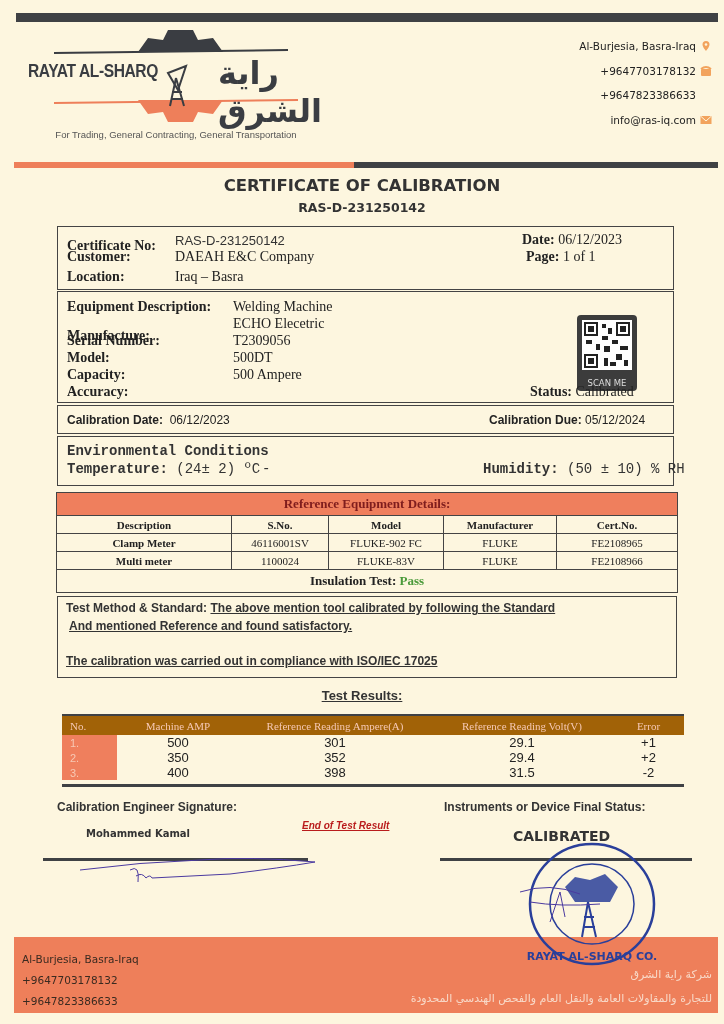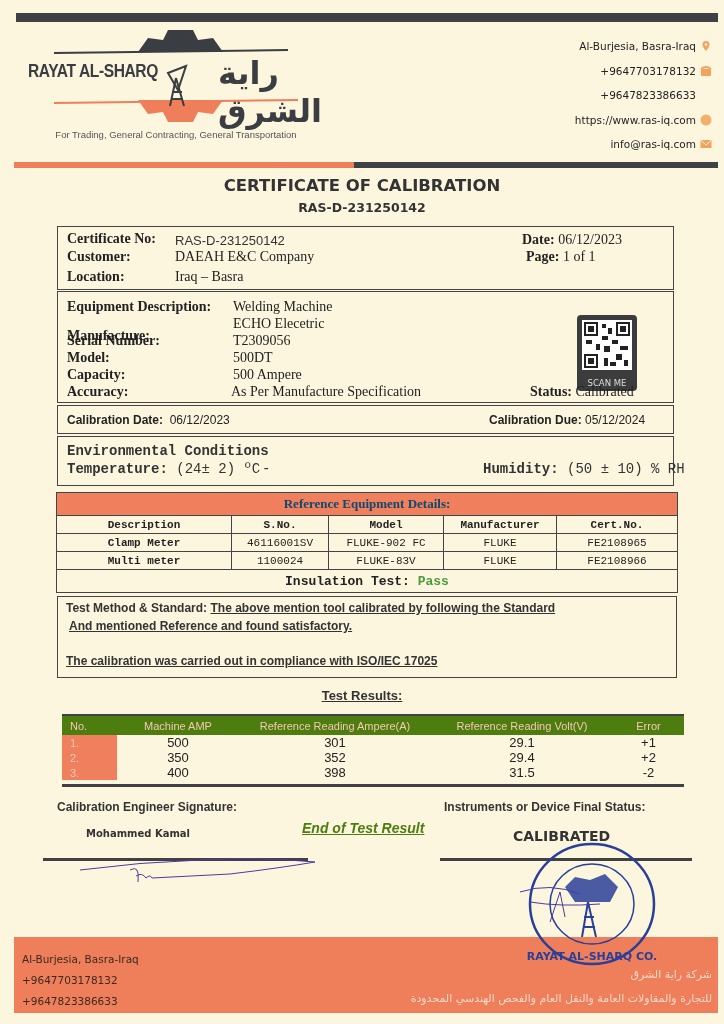--- a/index.html
+++ b/index.html
@@ -25,30 +25,30 @@
   .b1 { left:57px; top:226px; width:617px; height:64px; }
   .b2 { left:57px; top:291px; width:617px; height:112px; }
   .b3 { left:57px; top:405px; width:617px; height:29px; }
   .b4 { left:57px; top:436px; width:617px; height:50px; }
   .sans { font-family:"Liberation Sans", sans-serif; }
   .qr { left:519px; top:6px; width:60px; height:76px; background:#3c3c3c; border-radius:4px;margin-top:17px; }
   .qr-inner { position:absolute; left:5px; top:5px; width:50px; height:50px; background:#fff; }
   .qr-label { position:absolute; left:0; bottom:3px; width:100%; text-align:center; color:#ddd; font-size:8.5px; font-family:"DejaVu Sans", sans-serif; }
   table { border-collapse:collapse; }
   .ref { left:56px; top:492px; width:622px; }
-  .ref td, .ref th { border:1px solid #444; text-align:center; font-family:Liberation Mono, monospace; font-size:11px; height:17px; padding:0; }
+  .ref td, .ref th { border:1px solid #444; text-align:center; font-family:Liberation Serif, serif; font-size:11px; height:17px; padding:0; }
   .ref th { font-weight:bold; }
-  .ref .hdr { background:#ef7f5d; font-family:"Liberation Serif", serif; font-weight:bold; color:#0c4a6e; font-size:13px; height:22px; }
+  .ref .hdr { background:#ef7f5d; font-family:"Liberation Serif", serif; font-weight:bold; color:#7f1d1d; font-size:13px; height:22px; }
   .ins { font-weight:bold; font-size:13px !important; height:22px !important; }
   .pass { color:#4a9a3a; }
   .b5 { left:57px; top:596px; width:620px; height:82px; font-family:"Liberation Sans", sans-serif; font-weight:bold; font-size:12px; color:#333; }
   .u { text-decoration:underline; }
   .tr-title { left:0; width:724px; top:688px; text-align:center; font-weight:bold; font-size:13px; text-decoration:underline; color:#333; }
   .res { left:62px; top:716px; width:622px; font-family:"Liberation Sans", sans-serif; }
-  .res th { background:#4d7c0f; color:#f7c9b5; font-weight:normal; font-size:11px; height:17px; font-family:Liberation Sans, sans-serif; }
+  .res th { background:#a16207; color:#f7c9b5; font-weight:normal; font-size:11px; height:17px; font-family:Liberation Serif, serif; }
   .res td { font-size:13px; text-align:center; height:15px; padding:0; color:#222; }
   .res td.no { background:#ef7f5d; color:#f7c9b5; width:38px; text-align:left; padding-left:8px; font-size:11px; }
   .res-top { left:62px; top:714px; width:622px; height:3px; background:#3f4144; }
   .res-bot { left:62px; top:784px; width:622px; height:3px; background:#3f4144; }
   .sig-lbl { font-weight:bold; font-size:12px; color:#333; }
   .footer { left:14px; top:937px; width:704px; height:76px; background:#ee7f5a; }
   .foot-l { position:absolute; left:8px; top:12px; font-family:"DejaVu Sans", sans-serif; font-size:10.5px; color:#3a2a20; line-height:21px; }
   .foot-r { position:absolute; right:6px; top:26px; text-align:right; font-family:"DejaVu Sans", sans-serif; font-size:11px; color:#f8d9c8; line-height:24px; direction:rtl; }
   .stamp { left:510px; top:832px; width:150px; height:140px; }
 </style>
@@ -85,42 +85,36 @@
     <span>+9647703178132</span>
     <svg class="cicon" viewBox="0 0 12 12">
         <rect x="1" y="4" width="10" height="7" rx="1" fill="#f2a35d"></rect>
         <path d="M1 4 Q6 0 11 4" stroke="#f2a35d" stroke-width="2" fill="none"></path>
       </svg>
   </div>
   <div class="contact-row" style="padding-right:16px">
     <span>+9647823386633</span>
   </div>
   <div class="contact-row">
-    <span>https://www.ras-iq.com</span>
-    <svg class="cicon" viewBox="0 0 12 12">
-        <circle cx="6" cy="6" r="5.5" fill="#f2b06d"></circle>
-      </svg>
-  </div>
-  <div class="contact-row">
     <span>info@ras-iq.com</span>
     <svg class="cicon" viewBox="0 0 12 12">
         <rect x="0.5" y="2" width="11" height="8" fill="#f2a35d"></rect>
         <path d="M0.5 2 L6 7 L11.5 2" stroke="#fdf6df" fill="none"></path>
       </svg>
   </div>
 </div>
 
 <div class="abs divbar div-orange"></div>
 <div class="abs divbar div-dark"></div>
 
 <div class="abs title">CERTIFICATE OF CALIBRATION</div>
 <div class="abs subtitle">RAS-D-231250142</div>
 
 <div class="abs box b1 serif">
-  <div class="row" style="left:9px;top:4px"><span class="lbl">Certificate No:</span></div>
+  <div class="row" style="left:9px;top:11px"><span class="lbl">Certificate No:</span></div>
   <div class="row sans" style="left:117px;top:6px;font-size:13px;color:#333">RAS-D-231250142</div>
   <div class="row" style="left:9px;top:22px"><span class="lbl">Customer:</span></div>
   <div class="row" style="left:117px;top:22px">DAEAH E&amp;C Company</div>
   <div class="row" style="left:9px;top:42px"><span class="lbl">Location:</span></div>
   <div class="row" style="left:117px;top:42px">Iraq – Basra</div>
   <div class="row" style="left:464px;top:5px"><span class="lbl">Date:</span> <span>06/12/2023</span></div>
   <div class="row" style="left:468px;top:22px"><span class="lbl">Page:</span> <span>1 of 1</span></div>
 </div>
 
 <div class="abs box b2 serif">
@@ -128,21 +122,20 @@
   <div class="row" style="left:175px;top:7px">Welding Machine</div>
   <div class="row lbl" style="left:9px;top:36px">Manufacture:</div>
   <div class="row" style="left:175px;top:24px">ECHO Elecetric</div>
   <div class="row lbl" style="left:9px;top:41px">Serial Number:</div>
   <div class="row" style="left:175px;top:41px">T2309056</div>
   <div class="row lbl" style="left:9px;top:58px">Model:</div>
   <div class="row" style="left:175px;top:58px">500DT</div>
   <div class="row lbl" style="left:9px;top:75px">Capacity:</div>
   <div class="row" style="left:175px;top:75px">500 Ampere</div>
   <div class="row lbl" style="left:9px;top:92px">Accuracy:</div>
-  <div class="row" style="left:173px;top:92px">As Per Manufacture Specification</div>
   <div class="abs qr">
     <div class="qr-inner">
       <svg width="50" height="50" viewBox="0 0 25 25">
         <rect x="1" y="1" width="7" height="7" fill="#222"></rect>
           <rect x="2" y="2" width="5" height="5" fill="#fff"></rect>
           <rect x="3" y="3" width="3" height="3" fill="#222"></rect>
         <rect x="17" y="1" width="7" height="7" fill="#222"></rect>
           <rect x="18" y="2" width="5" height="5" fill="#fff"></rect>
           <rect x="19" y="3" width="3" height="3" fill="#222"></rect>
         <rect x="1" y="17" width="7" height="7" fill="#222"></rect>
@@ -253,21 +246,21 @@
 </tbody>
   </table>
 <div class="abs res-bot"></div>
 
 <div class="abs sig-lbl" style="left:57px;top:800px">Calibration Engineer Signature:</div>
 <div class="abs" style="left:86px;top:828px;font-family:'DejaVu Sans',sans-serif;font-weight:bold;font-size:10px;color:#333">Mohammed Kamal</div>
 <div class="abs" style="left:43px;top:858px;width:265px;height:3px;background:#3f4144"></div>
 <svg class="abs" style="left:80px;top:852px" width="240" height="40">
   <path d="M50 18 Q60 12 58 30 M56 24 Q62 20 66 26 Q70 22 72 26 L150 22 Q200 16 235 10 Q170 4 120 8 Q60 10 0 18" stroke="#4b3aa0" stroke-width="1" fill="none"></path>
 </svg>
-<div class="abs" style="left:302px;top:820px;font-weight:bold;font-style:italic;font-size:14px;text-decoration:underline;color:#4d7c0f">End of Test Result</div>
+<div class="abs" style="left:302px;top:820px;font-weight:bold;font-style:italic;font-size:10px;text-decoration:underline;color:#b91c1c">End of Test Result</div>
 <div class="abs sig-lbl" style="left:444px;top:800px">Instruments or Device Final Status:</div>
 <div class="abs" style="left:513px;top:828px;font-family:'DejaVu Sans',sans-serif;font-weight:bold;font-size:14px;color:#333">CALIBRATED</div>
 <div class="abs" style="left:440px;top:858px;width:252px;height:3px;background:#3f4144"></div>
 
 <div class="abs footer">
   <div class="foot-l">
     <div>Al-Burjesia, Basra-Iraq</div>
     <div>+9647703178132</div>
     <div>+9647823386633</div>
   </div>

